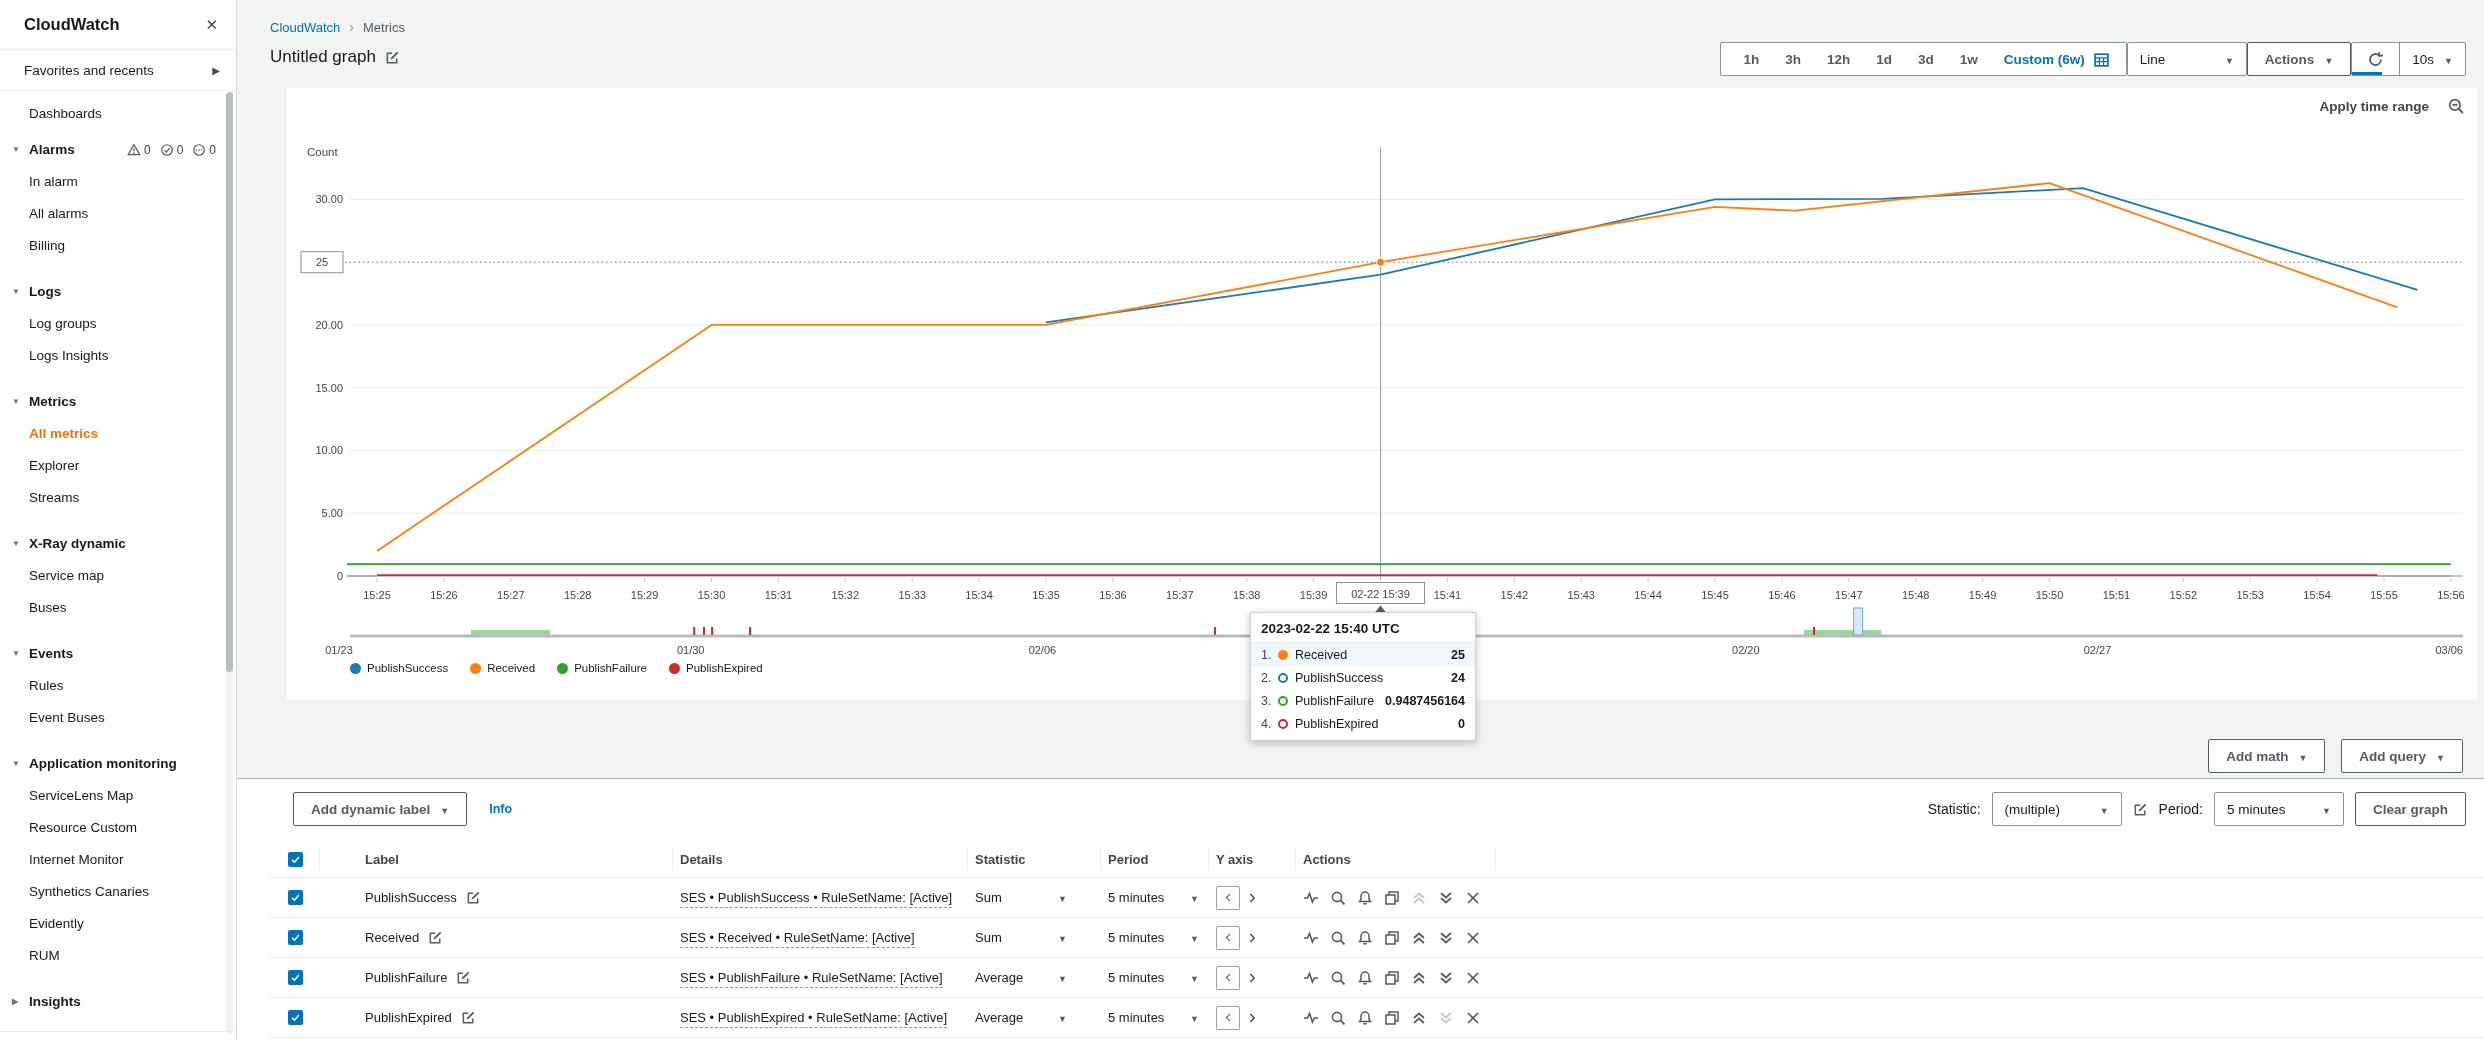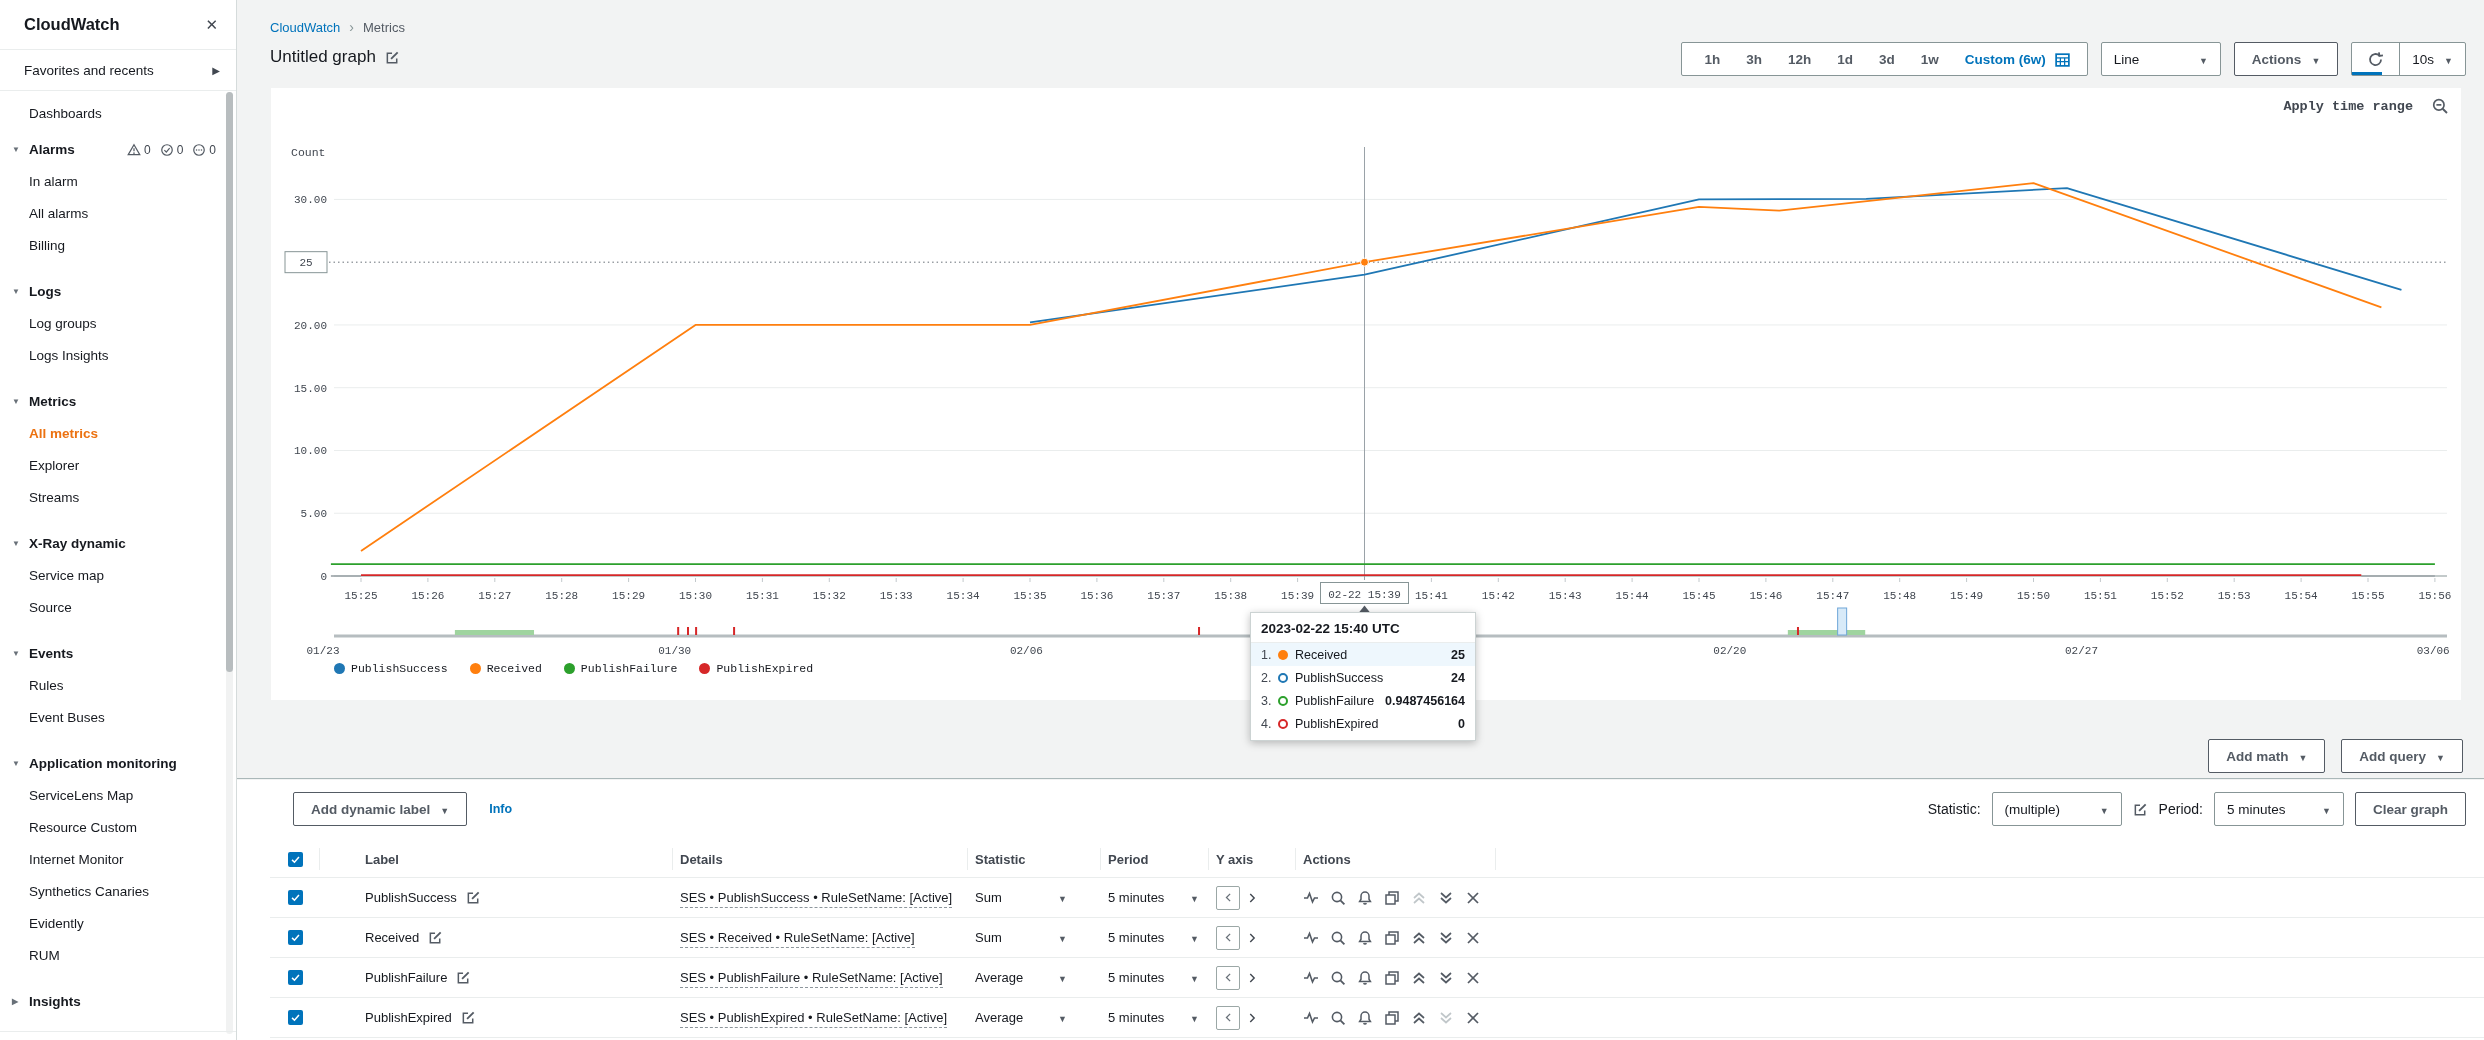--- a/index.html
+++ b/index.html
@@ -37,42 +37,42 @@
   
   .main { position:absolute; left:237px; top:0; right:0; bottom:0; background:#f2f3f3; }
   .breadcrumb { position:absolute; left:33px; top:19px; font-size:13px; display:flex; gap:9px; align-items:center;}
   .bc-link { color:#0073bb; cursor:pointer; }
   .bc-sep { color:#879596; font-size:14px; }
   .bc-sep::after{ content:"›"; }
   .bc-cur { color:#545b64; }
   .graph-title { position:absolute; left:33px; top:47px; font-size:17px; display:flex; align-items:center; gap:9px; }
   .icon-edit { width:15px; height:15px; color:#545b64; cursor:pointer; }
 
-  .controls { position:absolute; right:18px; top:42px; height:34px; display:flex; gap:13px; align-items:stretch; }
+  .controls { position:absolute; right:18px; top:42px; height:34px; display:flex; gap:0; align-items:stretch; }
   .seg-group { display:flex; align-items:center; border:1px solid #879596; border-radius:2px;
                background:#fff; padding:0 10px; }
   .seg { font-size:13.5px; font-weight:bold; color:#545b64; padding:0 13px; cursor:pointer; }
   .seg-custom { font-size:13.5px; font-weight:bold; color:#0073bb; padding:0 8px 0 13px; cursor:pointer; }
   .icon-cal { width:17px; height:17px; color:#0073bb; margin-right:6px; cursor:pointer; }
   .select-box { display:flex; align-items:center; justify-content:space-between; background:#fff;
                 border:1px solid #879596; border-radius:2px; padding:0 12px; font-size:13.5px;
                 min-width:120px; cursor:pointer; }
   .caret::after { content:"▼"; font-size:9px; color:#545b64; }
   .btn { display:flex; align-items:center; gap:10px; background:#fff; border:1px solid #545b64;
          border-radius:2px; padding:0 17px; font-size:13.5px; font-weight:bold; color:#545b64;
          cursor:pointer; height:34px; }
   .refresh-group { display:flex; border:1px solid #879596; border-radius:2px; background:#fff; }
   .refresh-cell { position:relative; width:48px; display:flex; align-items:center; justify-content:center;
                   border-right:1px solid #879596; cursor:pointer; }
   .refresh-cell svg { width:17px; height:17px; color:#545b64; }
   .prog { position:absolute; left:0; bottom:0; height:3px; width:64%; background:#0073bb; }
   .interval { display:flex; align-items:center; gap:10px; padding:0 12px; font-size:13.5px; cursor:pointer; }
 
   
-  .chart-card { position:absolute; left:34px; top:88px; width:2190px; height:612px; background:#fff;font-family:Liberation Mono, monospace; }
+  .chart-card { position:absolute; left:50px; top:88px; width:2190px; height:612px; background:#fff; }
   .apply-row { position:absolute; top:9px; right:12px; display:flex; align-items:center; gap:18px; z-index:5;}
   .apply-label { font-size:13.5px; font-weight:bold; color:#414750; cursor:pointer; }
   .icon-zoomout { width:18px; height:18px; color:#545b64; cursor:pointer; }
   .count-label { position:absolute; left:20px; top:58px; font-size:11.5px; color:#414750; }
   #plot { position:absolute; left:0; top:0; }
   .ytick, .xtick, .dtick { font-size:11px; fill:#414750; }
   .legend { position:absolute; left:63px; top:574px; display:flex; gap:22px; align-items:center; }
   .leg-item { display:flex; align-items:center; gap:6px; font-size:11.5px; cursor:pointer; }
   .leg-marker { width:11px; height:11px; border-radius:50%; }
 
@@ -262,21 +262,21 @@
         <span>Metrics</span>
       </div>
     <div class="s-item selected"><span>All metrics</span></div>
     <div class="s-item"><span>Explorer</span></div>
     <div class="s-item"><span>Streams</span></div>
     <div class="s-sec">
         <span class="tri down"></span>
         <span>X-Ray dynamic</span>
       </div>
     <div class="s-item"><span>Service map</span></div>
-    <div class="s-item"><span>Source</span></div>
+    <div class="s-item"><span>Buses</span></div>
     <div class="s-sec">
         <span class="tri down"></span>
         <span>Events</span>
       </div>
     <div class="s-item"><span>Rules</span></div>
     <div class="s-item"><span>Event Buses</span></div>
     <div class="s-sec">
         <span class="tri down"></span>
         <span>Application monitoring</span>
       </div>

